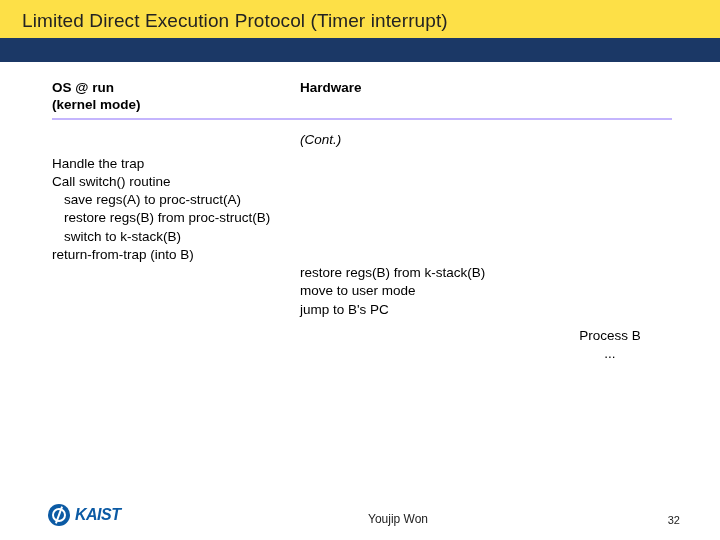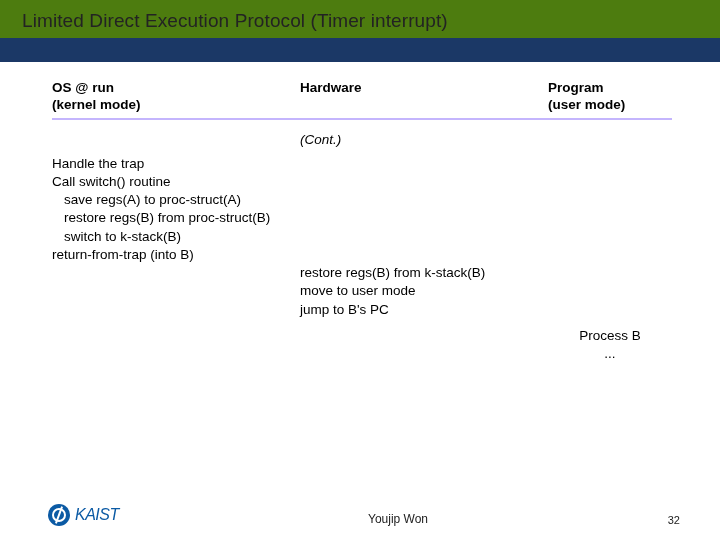--- a/index.html
+++ b/index.html
@@ -1,18 +1,18 @@
 <!DOCTYPE html>
 <html><head>
 <meta charset="utf-8">
 <style>
   * { box-sizing: border-box; margin: 0; padding: 0; }
   html, body { width: 720px; height: 540px; font-family: "Segoe UI", "Malgun Gothic", Arial, sans-serif; background: #fff; color: #000; }
   .slide { position: relative; width: 720px; height: 540px; }
-  .titlebar { background: #4d7c0f; padding: 10px 0 6px 22px; }
+  .titlebar { background: #fde047; padding: 10px 0 6px 22px; }
   .title { font-size: 19px; font-weight: 400; color: #232323; letter-spacing: 0.1px; }
   .band { height: 24px; background: #1b3866; }
   .content { position: relative; padding: 18px 48px 0 52px; }
   .tblhead { display: flex; border-bottom: 2px solid #c4b5fd; padding-bottom: 4px; }
   .col { font-weight: 700; font-size: 13.5px; line-height: 1.25; }
   .col1 { flex: 0 0 248px; }
   .col2 { flex: 0 0 248px; }
   .col3 { flex: 1; }
   .cont { text-align: left; font-style: italic; font-size: 13.5px; margin: 12px 0 8px 248px; }
   .row { display: flex; font-size: 13.5px; line-height: 1.35; }
@@ -21,21 +21,21 @@
   .cell2 { flex: 0 0 248px; }
   .cell3 { flex: 1; text-align: center; }
   .ind1 { padding-left: 12px; }
   .bold { font-weight: 400; }
   .gap { height: 8px; }
   .footer { position: absolute; left: 0; right: 0; bottom: 14px; display: flex; align-items: flex-end; }
   .logo { margin-left: 48px; display: flex; align-items: center; gap: 5px; }
   .logo-mark { width: 22px; height: 22px; border-radius: 50%; background: #0b5aa4; position: relative; }
   .logo-mark::before { content: ""; position: absolute; inset: 4px; border-radius: 50%; border: 2px solid #fff; }
   .logo-mark::after { content: ""; position: absolute; left: 50%; top: 2px; width: 2px; height: 18px; background: #fff; transform: translateX(-50%) rotate(20deg); }
-  .logo-text { font-weight: 400; font-style: italic; color: #0b5aa4; font-size: 16px; letter-spacing: -0.5px; }
+  .logo-text { font-weight: 700; font-style: italic; color: #0b5aa4; font-size: 16px; letter-spacing: -0.5px; }
   .author { position: absolute; left: 50%; transform: translateX(-50%); font-size: 12px; color: #222; bottom: 0; margin-left: 38px; }
   .pagenum { position: absolute; right: 40px; bottom: 0; font-size: 11px; color: #222; }
 </style>
 </head>
 <body>
 
 <div class="slide">
 
   <div class="titlebar">
     <div class="title">Limited Direct Execution Protocol (Timer interrupt)</div>
@@ -43,24 +43,20 @@
   <div class="band"></div>
 
   <div class="content">
     <div class="tblhead">
       <div class="col col1">
         <div>OS @ run</div>
         <div>(kernel mode)</div>
       </div>
       <div class="col col2">
         <div>Hardware</div>
-      </div>
-      <div class="col col3">
-        <div>Program</div>
-        <div>(user mode)</div>
       </div>
     </div>
 
     <div class="cont">(Cont.)</div>
 
     <div class="row">
       <div class="cell cell1">
         <div>Handle the trap</div>
         <div>Call switch() routine</div>
         <div class="ind1">save regs(A) to proc-struct(A)</div>

